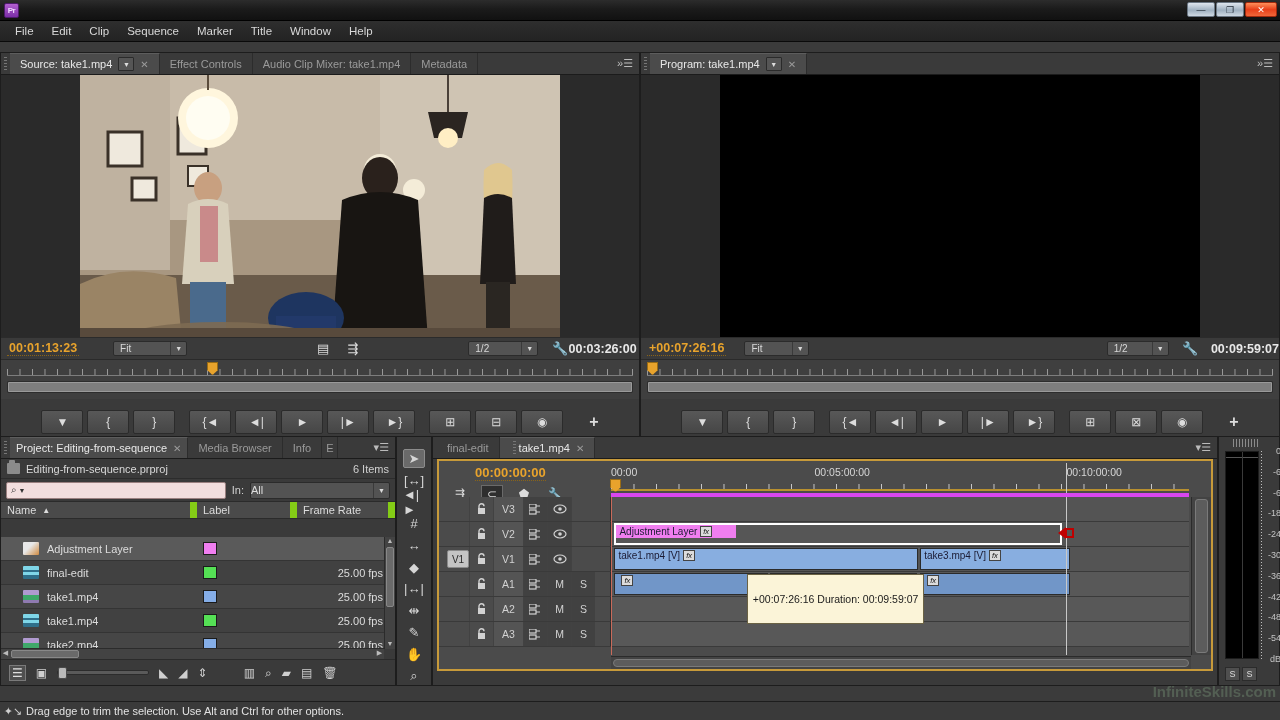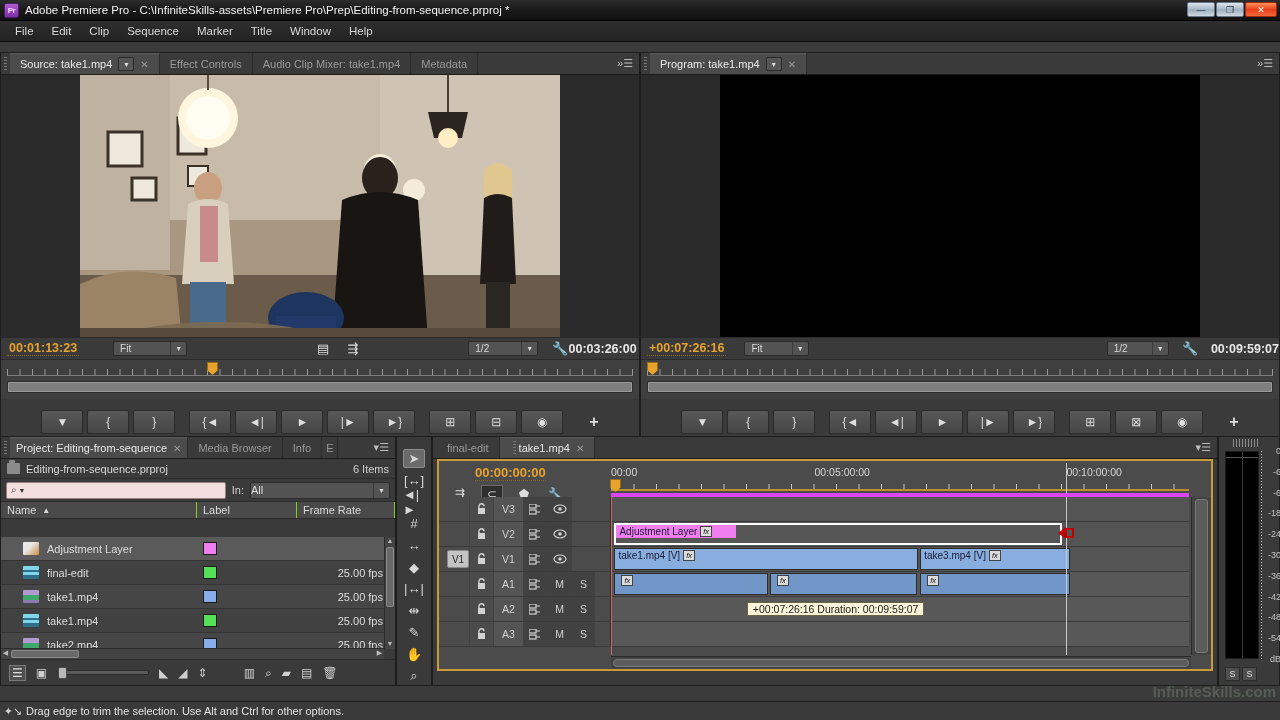--- a/index.html
+++ b/index.html
@@ -147,21 +147,21 @@
   .searchbox{
     flex:1;height:17px;background:#f2dede;border:1px solid #9a8080;border-radius:2px;
     display:flex;align-items:center;padding-left:4px;color:#333;font-size:10px;gap:2px;
   }
   .in-label{color:#d0d0d0;font-size:11px;}
   .in-drop{width:140px;height:17px;background:#535353;border:1px solid #2b2b2b;border-radius:2px;
     display:flex;align-items:center;color:#ddd;font-size:11px;position:relative;}
   .in-drop .dv{position:absolute;right:0;top:0;bottom:0;width:16px;border-left:1px solid #3a3a3a;
     display:flex;align-items:center;justify-content:center;font-size:7px;}
   .col-head{height:18px;display:flex;background:#4a4a4a;border-top:1px solid #2b2b2b;border-bottom:1px solid #2b2b2b;}
-  .col-head div{display:flex;align-items:center;padding-left:6px;color:#dcdcdc;font-size:11px;border-right:1px solid #84cc16;}
+  .col-head div{display:flex;align-items:center;padding-left:6px;color:#dcdcdc;font-size:11px;border-right:7px solid #84cc16;}
   .rowlist{position:absolute;left:0;right:0;top:100px;bottom:36px;overflow:hidden;}
   .prow{height:24px;display:flex;align-items:center;border-bottom:1px solid #343434;background:#464646;}
   .prow:nth-child(even){background:#414141;}
   .prow.sel{background:#5a5a5a;}
   .pr-icon{width:16px;height:13px;margin-left:22px;margin-right:8px;border-radius:1px;}
   .pr-name{flex:1;color:#dcdcdc;font-size:11px;}
   .swatch{width:14px;height:13px;border:1px solid #1b1b1b;}
   .pr-fps{width:100px;text-align:right;padding-right:12px;color:#dcdcdc;font-size:11px;}
   .proj-foot{position:absolute;left:0;right:0;bottom:0;height:26px;display:flex;align-items:center;
      gap:10px;padding:0 8px;background:#3a3a3a;border-top:1px solid #2b2b2b;}
@@ -199,21 +199,21 @@
   .tarea{flex:1;position:absolute;left:172px;right:0;top:0;bottom:0;background:#545454;}
   .clip{position:absolute;top:1px;bottom:1px;border:1px solid #2b2b2b;overflow:hidden;}
   .clip.video{background:#88aee0;}
   .clip.audio{background:#7196c8;}
   .clip.adj{background:#f07ef0;}
   .cliplabel{font-size:10px;color:#1b1b33;padding:1px 3px;white-space:nowrap;display:flex;align-items:center;gap:3px;}
   .fx{border:1px solid #444;background:#dcdcdc;color:#111;font-size:7.5px;font-style:italic;padding:0 2px;line-height:9px;}
   .playhead{position:absolute;top:0;bottom:0;width:1px;background:#c96a5a;}
   .tooltip{
     position:absolute;background:#fbf4d8;border:1px solid #6a6244;color:#1a1a1a;
-    font-size:10.5px;padding:0 5px;white-space:nowrap;z-index:40;margin-top:28px;
+    font-size:10.5px;padding:18px 5px;white-space:nowrap;z-index:40;
   }
   .trim-cursor{position:absolute;z-index:45;color:#c00;font-size:16px;}
 
   
   #meters{position:absolute;left:1218px;top:436px;width:62px;height:250px;background:#3a3a3a;border:1px solid #1d1d1d;}
   .meter-area{position:absolute;left:6px;top:14px;width:34px;bottom:26px;background:#000;border:1px solid #1c1c1c;}
   .meter-area .div{position:absolute;top:0;bottom:0;left:50%;width:1px;background:#3a3a3a;}
   .meter-cap{position:absolute;left:0;right:0;top:0;height:6px;border-bottom:1px solid #555;}
   .db-scale{position:absolute;left:42px;top:14px;bottom:26px;width:20px;}
   .db{position:absolute;right:0;color:#c4c4c4;font-size:9px;}
@@ -230,21 +230,20 @@
   .status-text{color:#e2e2e2;font-size:11px;}
   .watermark{position:absolute;right:4px;bottom:20px;color:#5c6b5c;font-size:15px;font-weight:bold;opacity:.75;}
 </style>
 </head>
 <body>
 
 <div id="app">
 
   <div class="titlebar">
     <div class="pr-logo">Pr</div>
-    <div class="title-text">Adobe Premiere Pro - C:\InfiniteSkills-assets\Premiere Pro\Prep\Editing-from-sequence.prproj *</div>
     <div class="wincontrols">
       <div class="winbtn">—</div>
       <div class="winbtn">❐</div>
       <div class="winbtn close">✕</div>
     </div>
   </div>
 
   <div class="menubar" id="menubar">
       <div class="menuitem">File</div>
       <div class="menuitem">Edit</div>

